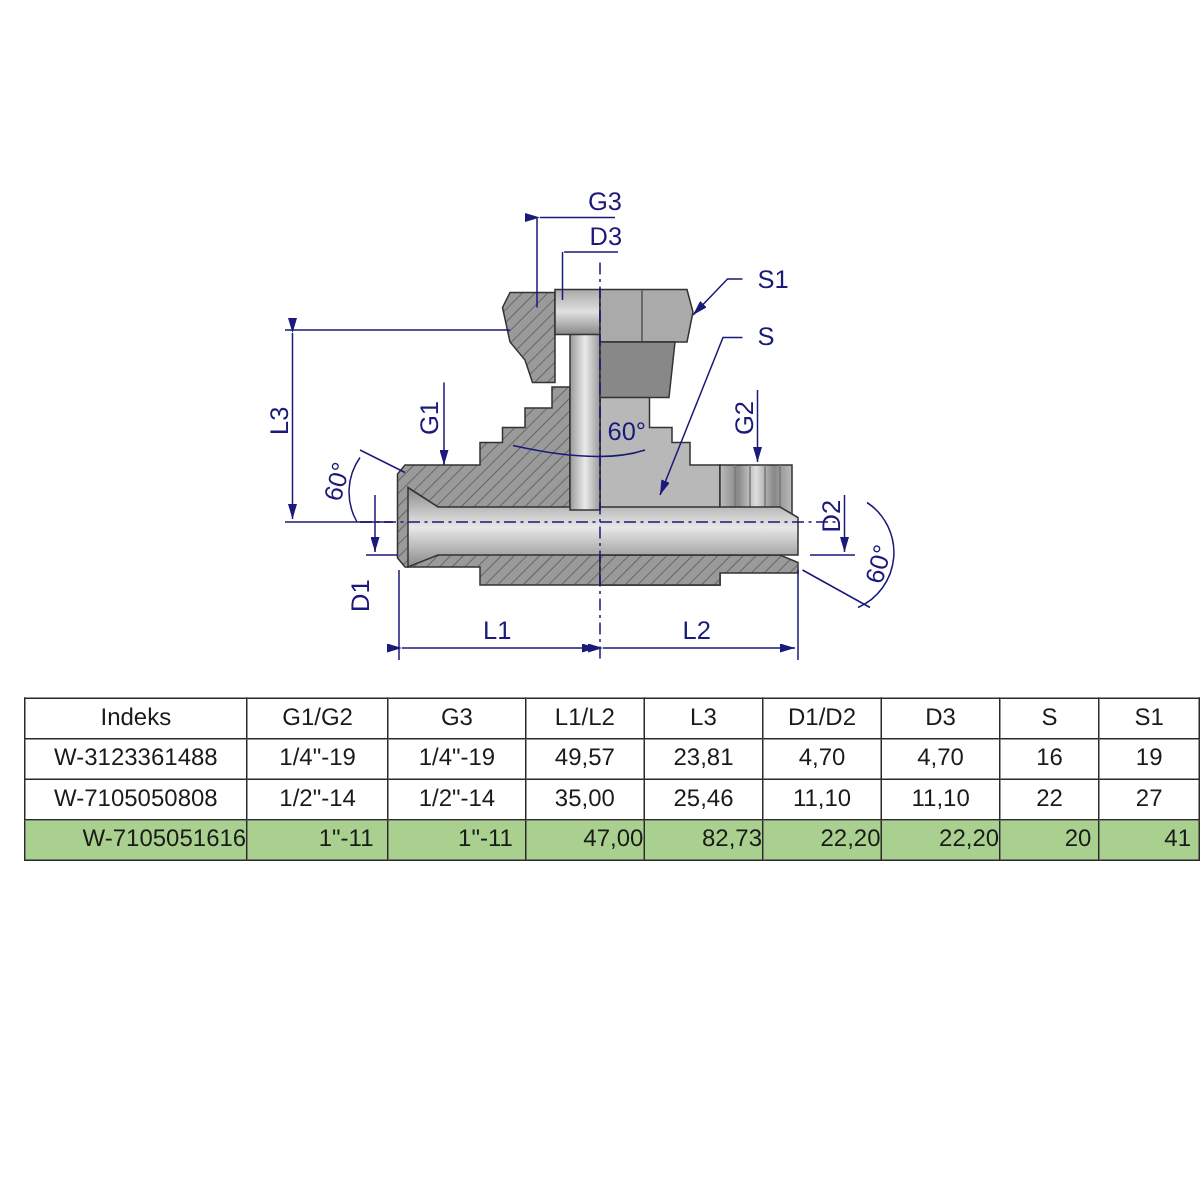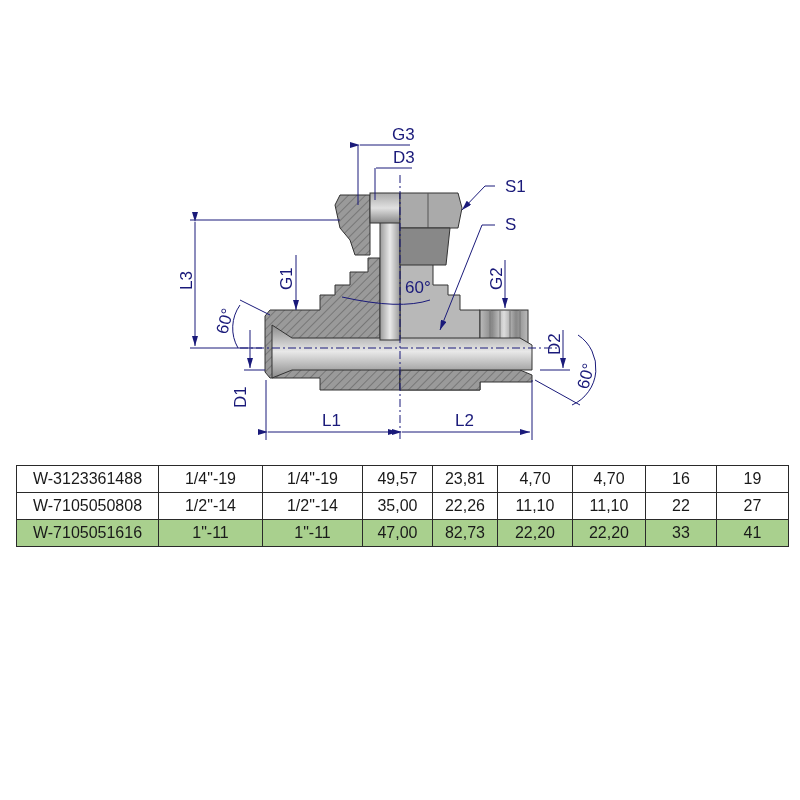--- a/index.html
+++ b/index.html
@@ -1,21 +1,21 @@
 <!DOCTYPE html>
 <html><head>
 <meta charset="utf-8">
 <style>
   html, body { margin:0; padding:0; background:#ffffff; }
   body { width:800px; height:800px; position:relative; overflow:hidden; font-family:"Liberation Sans", sans-serif; }
   #drawing { position:absolute; left:0; top:0; width:800px; height:460px; }
   .dimtxt { font-family:"Liberation Sans", sans-serif; font-size:17px; fill:#1a1a7a; }
   #spec-table { position:absolute; left:16px; top:465px; border-collapse:collapse; table-layout:fixed; }
   #spec-table td { border:1.5px solid #2a2a2a; height:26px; padding:0; text-align:center; font-size:16px; color:#1a1a1a; white-space:nowrap; }
-  #spec-table tr.hl td { background:#a9d08e; }
+  #spec-table tr.hl td { background:#a9d08e;padding-left:38px; }
 </style>
 </head>
 <body>
 
 <svg id="drawing" viewBox="0 0 800 460" xmlns="http://www.w3.org/2000/svg">
   <defs>
     <pattern id="hatch" patternUnits="userSpaceOnUse" width="6" height="6" patternTransform="rotate(45)">
       <rect width="6" height="6" fill="#9a9a9a"></rect>
       <line x1="0" y1="0" x2="0" y2="6" stroke="#555" stroke-width="1"></line>
     </pattern>
@@ -140,47 +140,58 @@
       <col style="width:104px">
       <col style="width:100px">
       <col style="width:70px">
     <col style="width:65px">
       <col style="width:75px">
       <col style="width:73px">
       <col style="width:71px">
       <col style="width:72px">
   </colgroup>
   <tbody>
+      <tr>
+    <td>Indeks</td>
+    <td>G1/G2</td>
+    <td>G3</td>
+    <td>L1/L2</td>
+    <td>L3</td>
+    <td>D1/D2</td>
+    <td>D3</td>
+    <td>S</td>
+    <td>S1</td>
+  </tr>
   <tr>
     <td>W-3123361488</td>
     <td>1/4"-19</td>
     <td>1/4"-19</td>
     <td>49,57</td>
     <td>23,81</td>
     <td>4,70</td>
     <td>4,70</td>
     <td>16</td>
     <td>19</td>
   </tr>
   <tr>
     <td>W-7105050808</td>
     <td>1/2"-14</td>
     <td>1/2"-14</td>
     <td>35,00</td>
-    <td>22,26</td>
+    <td>25,46</td>
     <td>11,10</td>
     <td>11,10</td>
     <td>22</td>
     <td>27</td>
   </tr>
   <tr class="hl">
     <td>W-7105051616</td>
     <td>1"-11</td>
     <td>1"-11</td>
     <td>47,00</td>
     <td>82,73</td>
     <td>22,20</td>
     <td>22,20</td>
-    <td>33</td>
+    <td>20</td>
     <td>41</td>
   </tr>
 </tbody>
   </table>
 
 </body></html>

